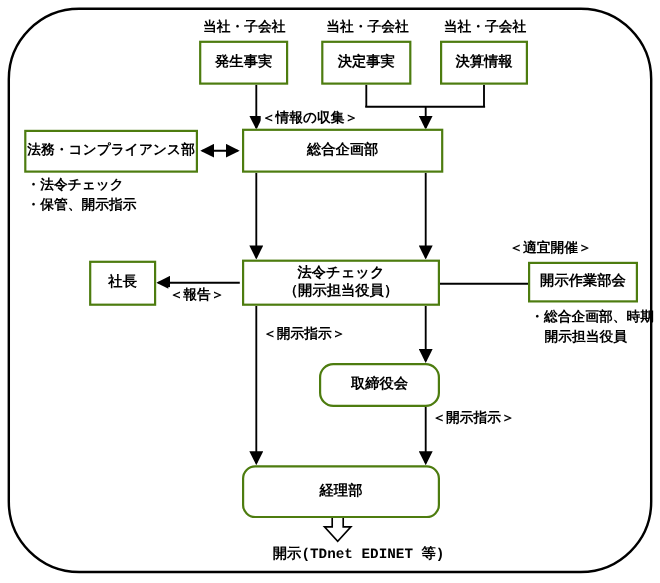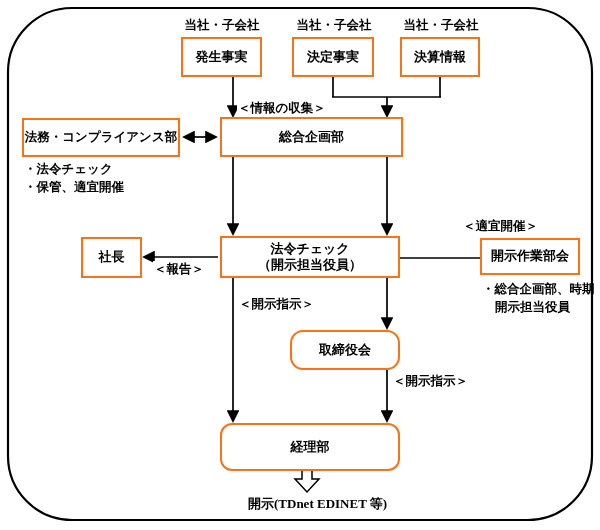--- a/index.html
+++ b/index.html
@@ -1,23 +1,23 @@
 <!DOCTYPE html>
 <html><head>
 <meta charset="utf-8">
 <style>
   html,body{margin:0;padding:0;background:#fff;}
   #stage{
     position:relative;width:600px;height:530px;background:#ffffff;
-    font-family:Liberation Serif, serif;
+    font-family:Liberation Mono, monospace;
     color:#000;overflow:hidden;
   }
   #wires{position:absolute;left:0;top:0;z-index:1;}
   .box{
-    position:absolute;z-index:2;background:#fff;border:2px solid #f97316;
+    position:absolute;z-index:2;background:#fff;border:2px solid #4d7c0f;
     display:flex;flex-direction:column;align-items:center;justify-content:center;
     font-size:13px;font-weight:bold;line-height:1.25;text-align:center;
     box-sizing:border-box;white-space:nowrap;
   }
   .lab{
     position:absolute;z-index:2;font-size:12.5px;font-weight:bold;
     line-height:1.4;white-space:nowrap;background:#fff;padding:0 1px;
   }
   .lab.center{text-align:center;}
   .notes{position:absolute;z-index:2;font-size:12.5px;font-weight:bold;line-height:1.45;}
@@ -60,21 +60,21 @@
   <div class="box" style="left:181px;top:37px;width:81px;height:40px;">発生事実</div>
   <div class="box" style="left:400px;top:37px;width:80px;height:40px;">決算情報</div>
   <div class="box" style="left:292px;top:37px;width:82px;height:40px;">決定事実</div>
 
   <div class="lab" style="left:237px;top:100px;">＜情報の収集＞</div>
 
   <div class="box" style="left:22px;top:118px;width:158px;height:39px;font-size:12.5px;">法務・コンプライアンス部</div>
   <div class="box" style="left:220px;top:117px;width:183px;height:40px;">総合企画部</div>
   <div class="notes" style="left:24px;top:160px;">
     <div>・法令チェック</div>
-    <div>・保管、適宜開催</div>
+    <div>・保管、開示指示</div>
   </div>
 
   <div class="box" style="left:81px;top:237px;width:61px;height:41px;">社長</div>
   <div class="lab" style="left:153px;top:261px;">＜報告＞</div>
   <div class="box" style="left:220px;top:236px;width:180px;height:42px;">
     <div>法令チェック</div>
     <div>（開示担当役員）</div>
   </div>
   <div class="lab" style="left:462px;top:218px;">＜適宜開催＞</div>
   <div class="box" style="left:480px;top:238px;width:100px;height:37px;">開示作業部会</div>

